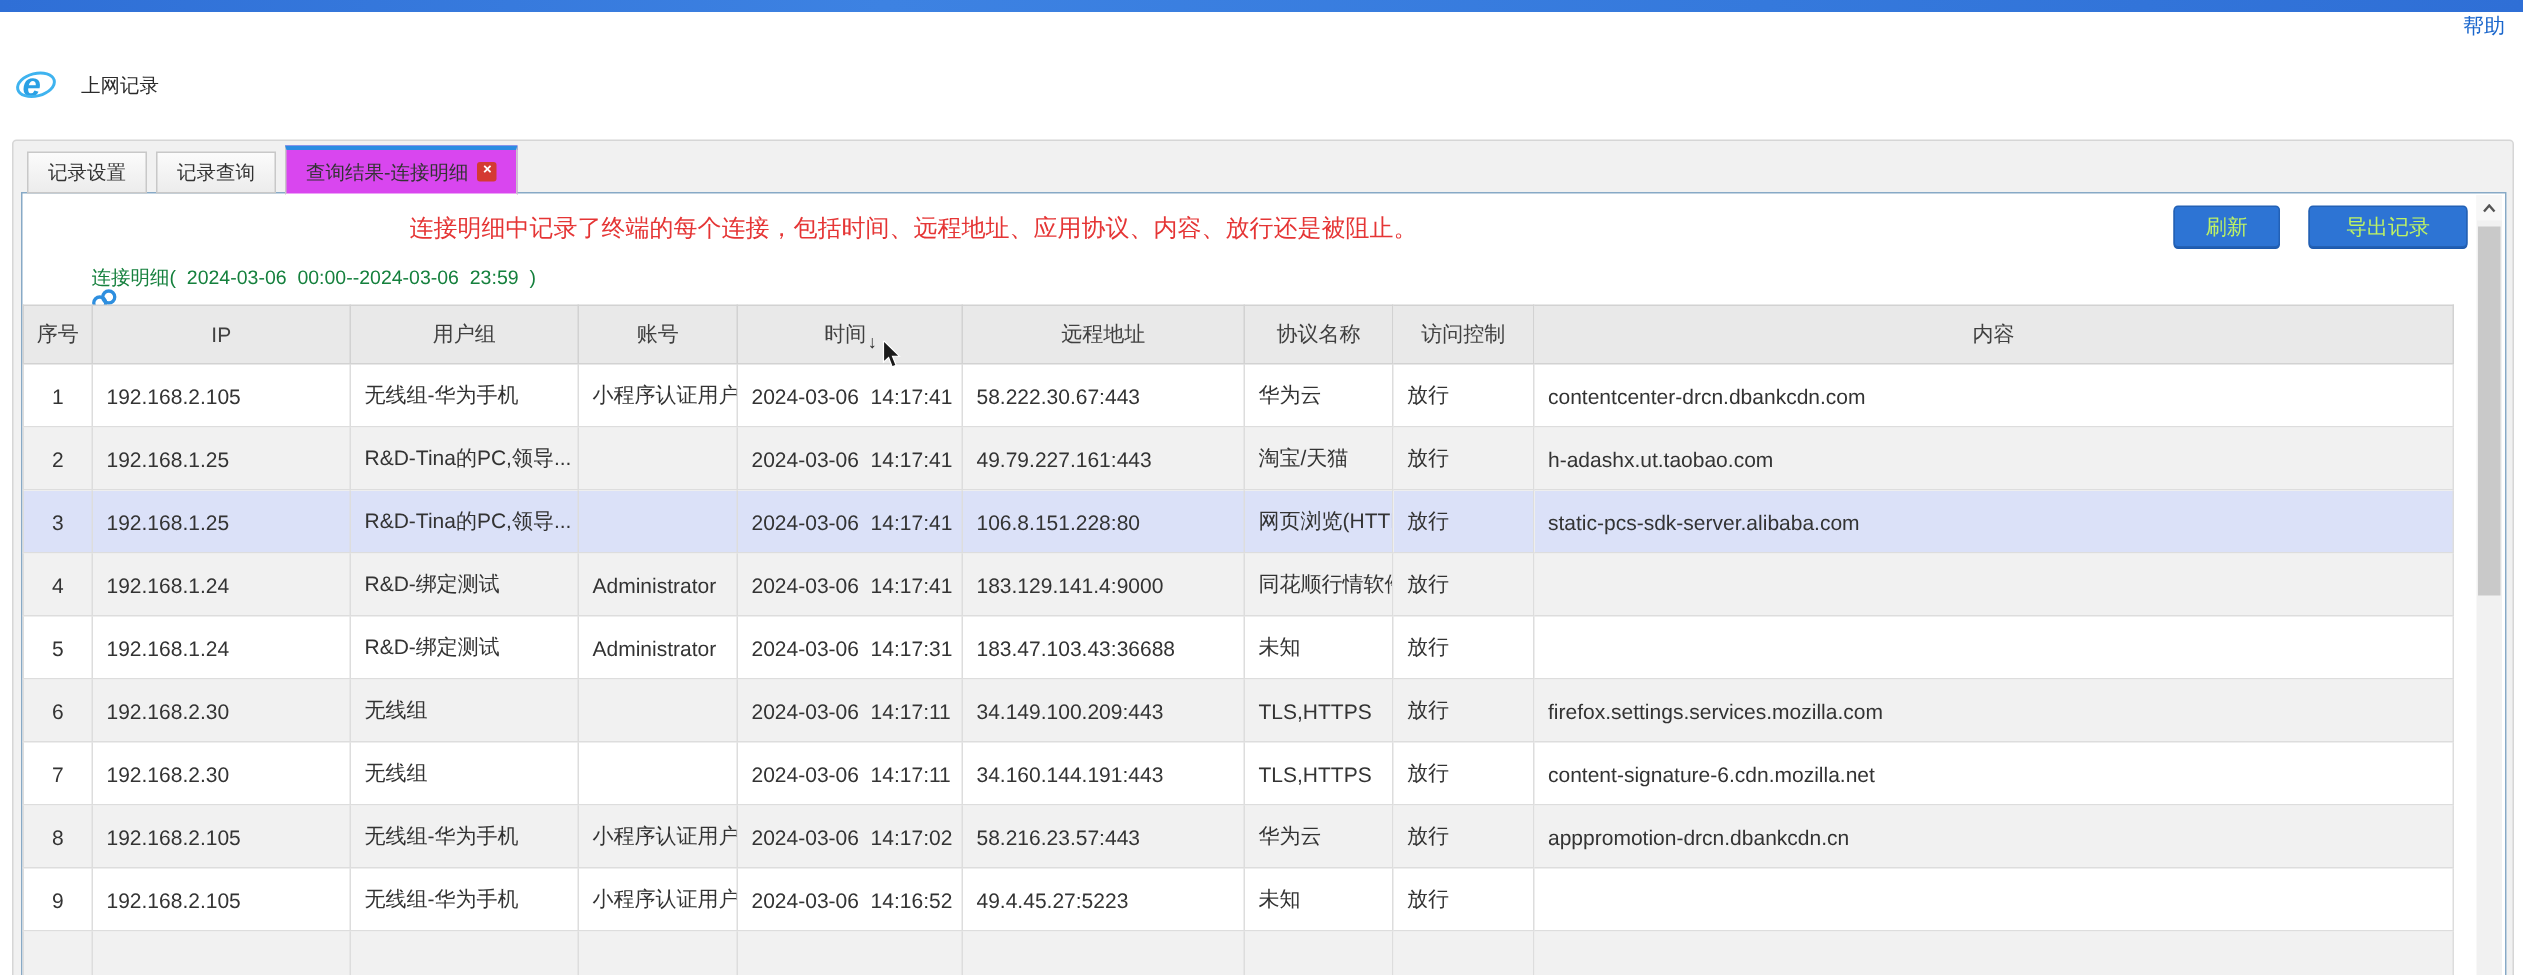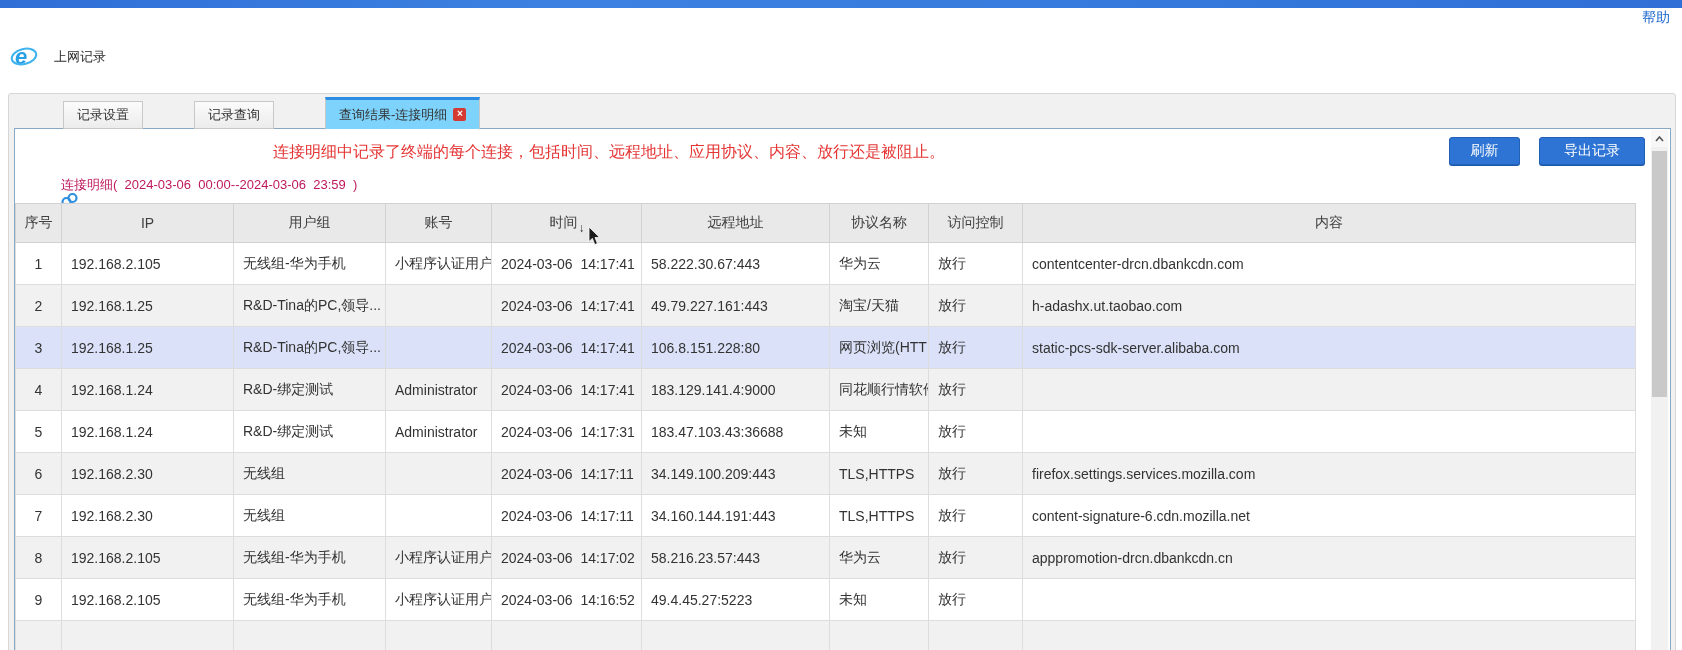--- a/index.html
+++ b/index.html
@@ -16,39 +16,39 @@
   .ie-icon { width:28px; height:24px; display:inline-block; }
   .page-title { font-size:13px; color:#2b2b2b; margin-left:16px; }
 
   .main-panel { position:absolute; left:8px; top:93px; width:1668px; height:600px;
     background:#f1f1f1; border:1px solid #d6d6d6; border-radius:3px; }
 
   .tabs { position:absolute; left:9px; top:3px; height:32px; display:flex;
     align-items:flex-end; gap:6px; z-index:3; }
   .tab { height:28px; display:flex; align-items:center; gap:6px; padding:0 13px;
     background:linear-gradient(#fbfbfb,#ececec); border:1px solid #c8c8c8;
-    font-size:13px; color:#333; cursor:pointer; white-space:nowrap;margin-left:45px; }
-  .tab.active { background:#7dd3fc; border-top:3px solid #2b8ce2; height:33px;
+    font-size:13px; color:#333; cursor:pointer; white-space:nowrap; }
+  .tab.active { background:#d946ef; border-top:3px solid #2b8ce2; height:33px;
     margin-bottom:-1px; border-bottom:1px solid #fff; }
   .close-icon { width:13px; height:13px; background:#d43a32; color:#fff; font-size:10px;
     line-height:12px; text-align:center; border-radius:2px; font-weight:bold; cursor:pointer; }
 
   .content { position:absolute; left:5px; right:4px; top:34px; height:620px;
     background:#fff; border:1px solid #87a9c6; }
 
   .notice { position:absolute; left:258px; top:13px; font-size:16px; color:#e53535; }
 
-  .btn { position:absolute; top:8px; height:28px; background:#2d74d4; color:#ffffff;
+  .btn { position:absolute; top:8px; height:28px; background:#2d74d4; color:#bef264;
     font-size:14px; border:1px solid #2361b5; border-radius:3px; line-height:26px;
-    text-align:center; cursor:pointer; box-shadow:0 1px 0 #1d5aae;font-family:Liberation Serif, serif; }
+    text-align:center; cursor:pointer; box-shadow:0 1px 0 #1d5aae; }
   .btn-refresh { left:1434px; width:71px; }
   .btn-export  { left:1524px; width:106px; }
 
   .summary { position:absolute; left:17px; top:47px; display:flex; align-items:center;
-    gap:12px; font-size:13px; color:#be185d; white-space:pre; }
+    gap:12px; font-size:13px; color:#15803d; white-space:pre; }
   .link-icon { width:17px; height:16px; display:inline-block; }
 
   table.grid { position:absolute; left:0; top:74px; width:1621px;
     border-collapse:collapse; table-layout:fixed; }
   table.grid th { height:39px; background:#e9e9e9; border:1px solid #d2d2d2;
     font-weight:normal; font-size:14px; color:#404040; white-space:nowrap; overflow:hidden; }
   table.grid td { height:42px; border:1px solid #dddddd; font-size:14px; color:#333;
     padding:0 9px; white-space:pre; overflow:hidden; background:#fff; }
   table.grid td.c0 { text-align:center; padding:0; }
   tr.alt td { background:#f1f1f1; }

